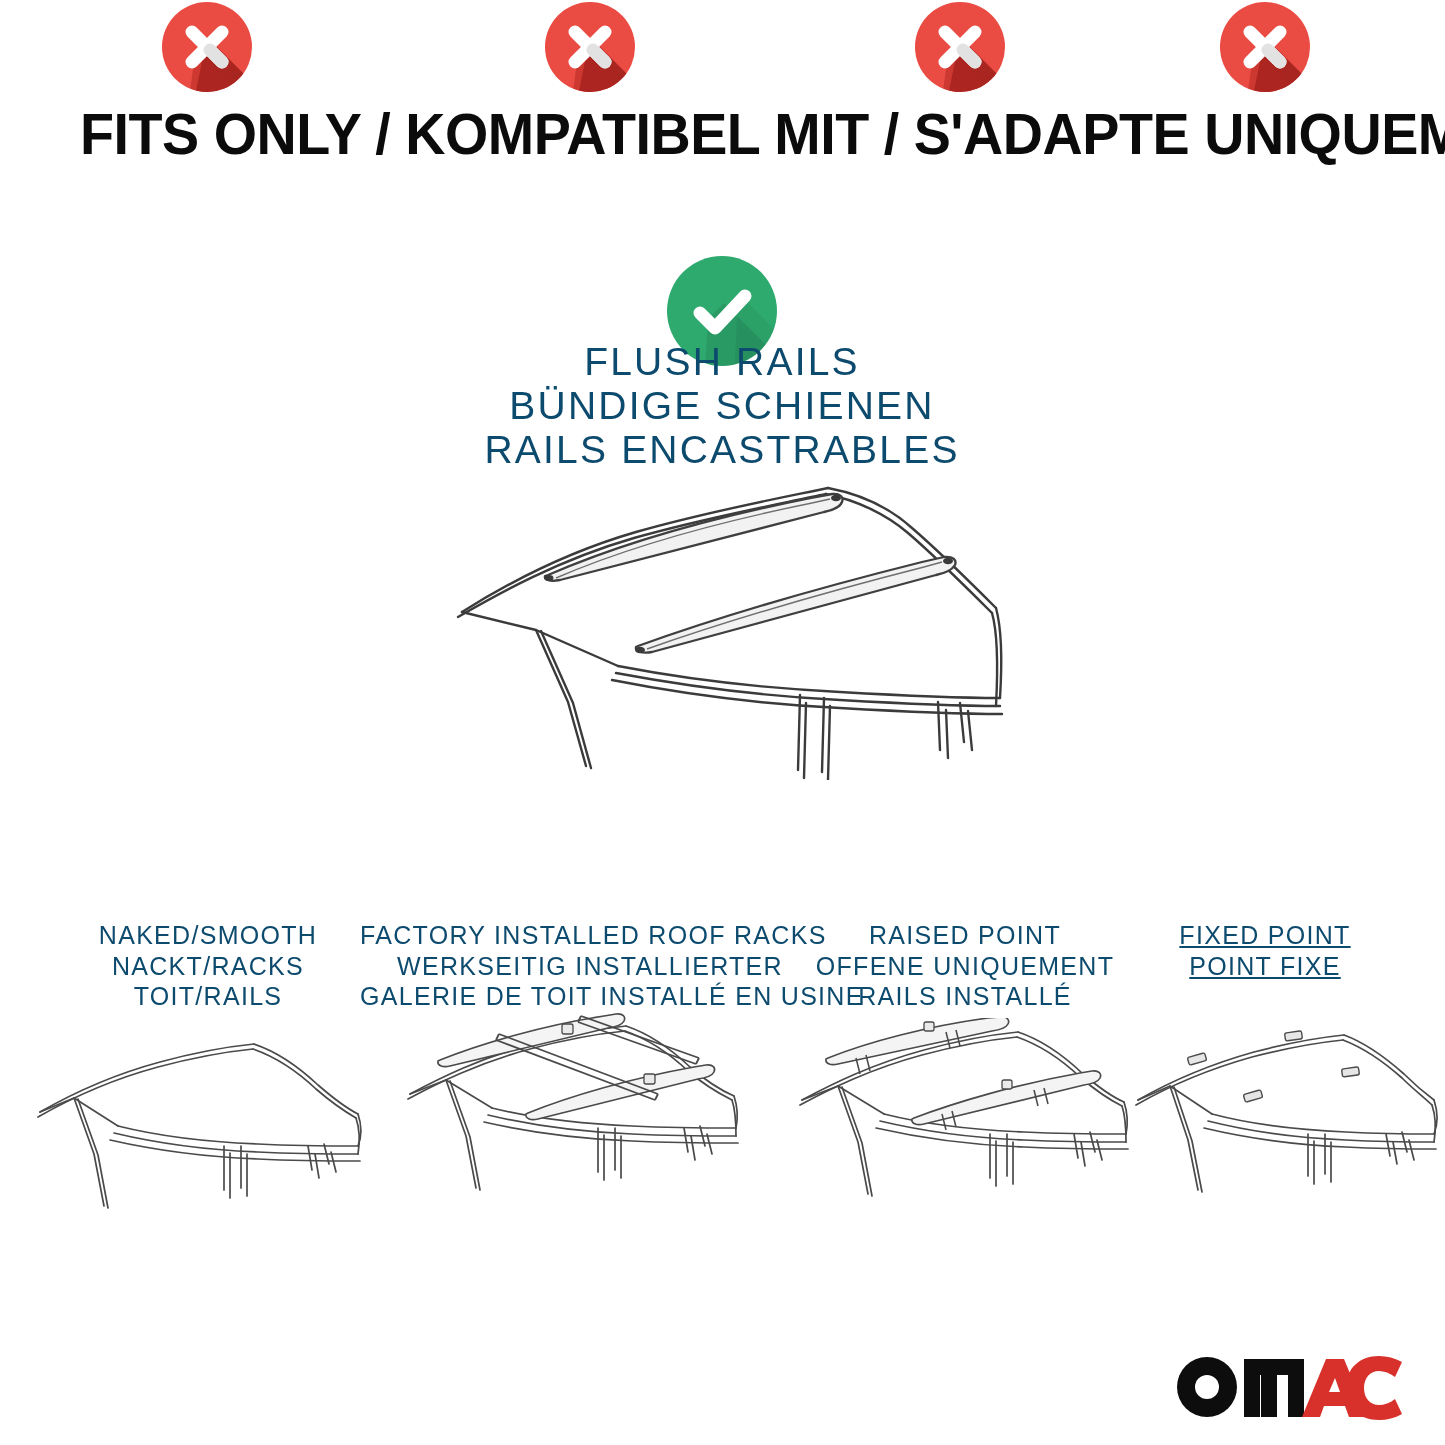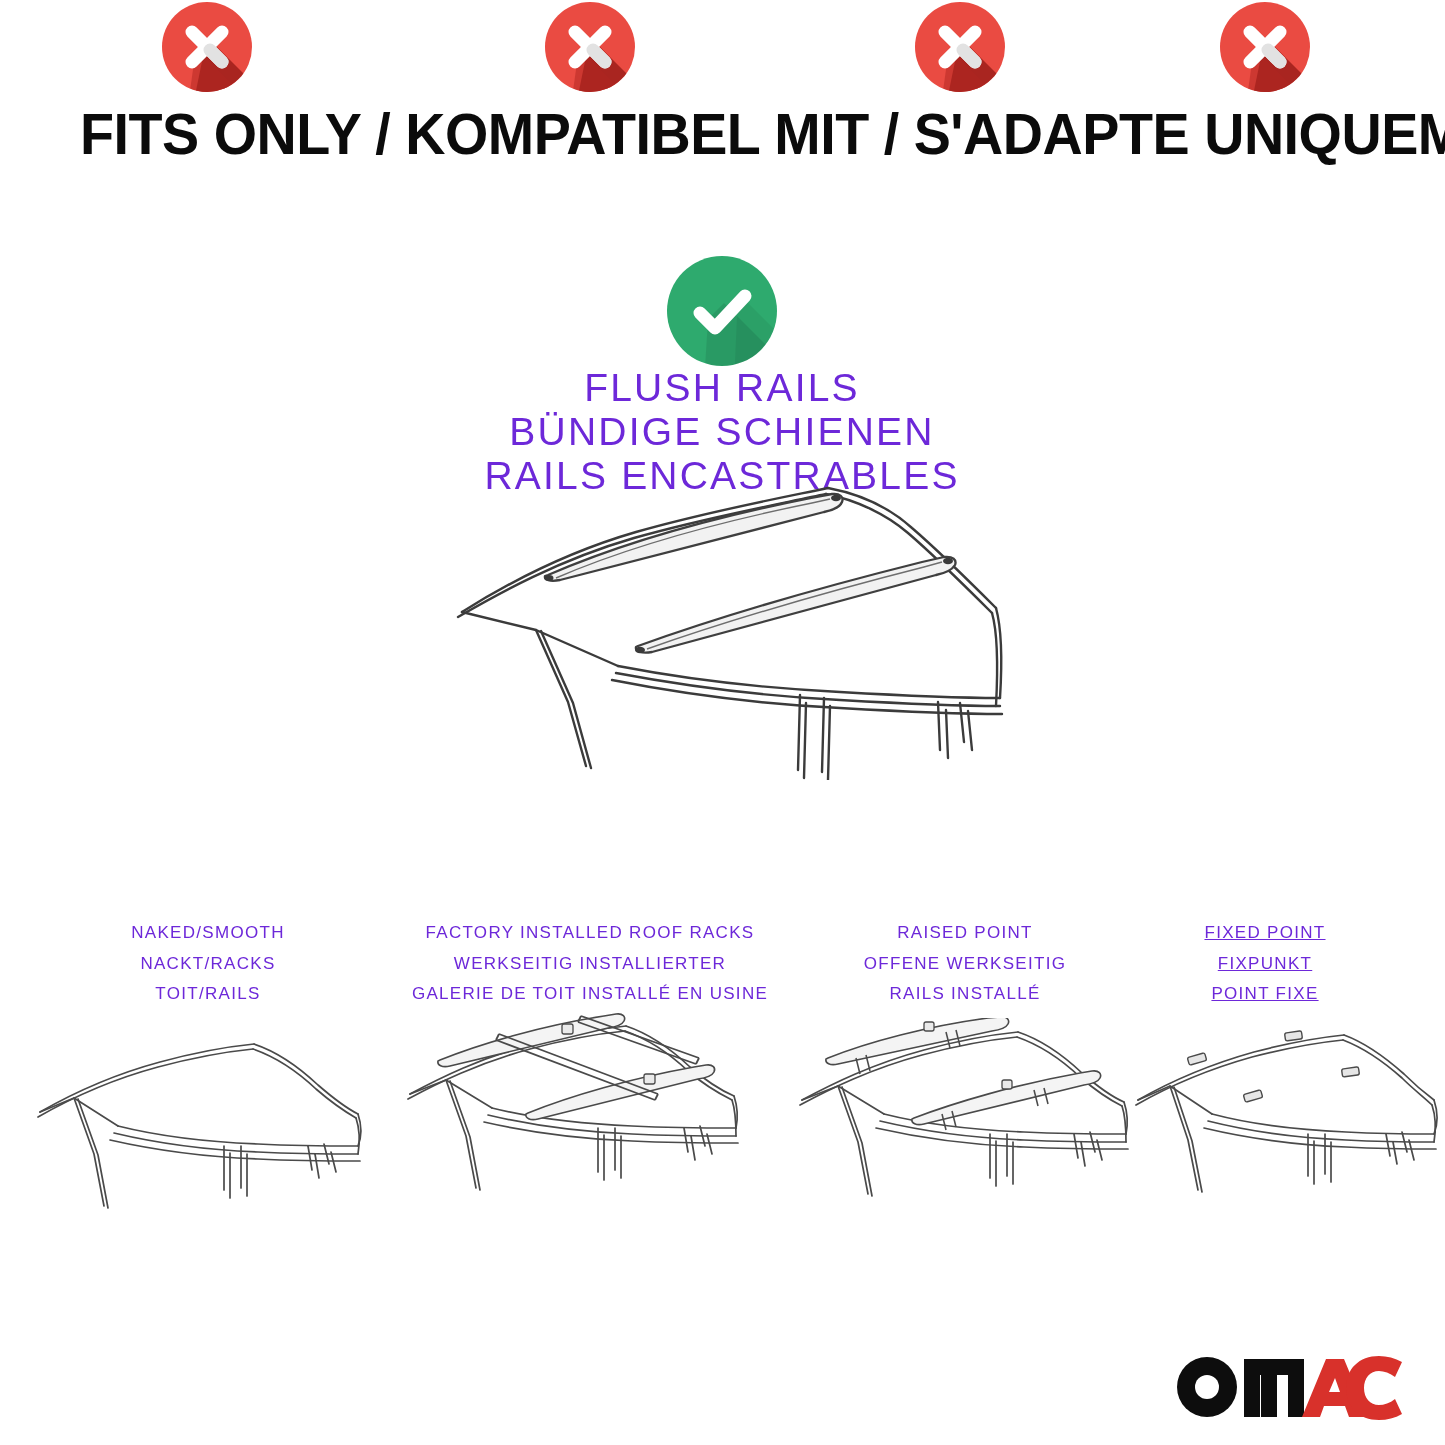--- a/index.html
+++ b/index.html
@@ -32,24 +32,23 @@
     color: #0b0b0b;
     white-space: nowrap;
     transform: scaleX(0.96);
     transform-origin: left center;
   }
 
   
   .label-block {
     position: absolute;
     text-align: center;
-    color: #6d28d9;
+    color: #0c4a6e;
     font-family: "Liberation Sans", sans-serif;
     font-weight: 400;
-    margin-top: 26px;
   }
   .label-block .line {
     display: block;
     white-space: nowrap;
   }
 
   
   #ok-icon {
     position: absolute;
     left: 664px;
@@ -73,22 +72,22 @@
     width: 580px;
     height: 310px;
   }
   .bad-icon {
     position: absolute;
     top: 0;
     width: 94px;
     height: 94px;
   }
   .bad-label {
-    top: 892px;
-    font-size: 17px;
+    top: 920px;
+    font-size: 25px;
     line-height: 30.5px;
     letter-spacing: 1.3px;
   }
   .bad-roof {
     position: absolute;
     height: 230px;
   }
 
   
   #icon-naked   { left: 160px; }
@@ -277,27 +276,26 @@
   </div>
 
   <div class="label-block bad-label" id="label-factory">
     <span class="line">FACTORY INSTALLED ROOF RACKS</span>
     <span class="line">WERKSEITIG INSTALLIERTER</span>
     <span class="line">GALERIE DE TOIT INSTALLÉ EN USINE</span>
   </div>
 
   <div class="label-block bad-label" id="label-raised">
     <span class="line">RAISED POINT</span>
-    <span class="line">OFFENE WERKSEITIG</span>
+    <span class="line">OFFENE UNIQUEMENT</span>
     <span class="line">RAILS INSTALLÉ</span>
   </div>
 
   <div class="label-block bad-label" id="label-fixed">
     <span class="line">FIXED POINT</span>
-    <span class="line">FIXPUNKT</span>
     <span class="line">POINT FIXE</span>
   </div>
 
   <div class="bad-roof" id="roof-naked">
     <svg viewBox="0 0 350 230" width="350" height="230">
       <g fill="none" stroke="#4a4a4a" stroke-width="1.7" stroke-linecap="round" stroke-linejoin="round">
         <path d="M12 82 C 40 66 80 46 132 32 C 176 20 206 16 226 14"></path>
         <path d="M10 87 C 38 71 78 51 130 37 C 175 25 205 21 225 19"></path>
         <path d="M226 14 C 250 22 272 38 290 55 C 305 68 318 78 330 84"></path>
         <path d="M225 19 C 248 27 270 42 288 59 C 303 72 316 81 328 88"></path>

